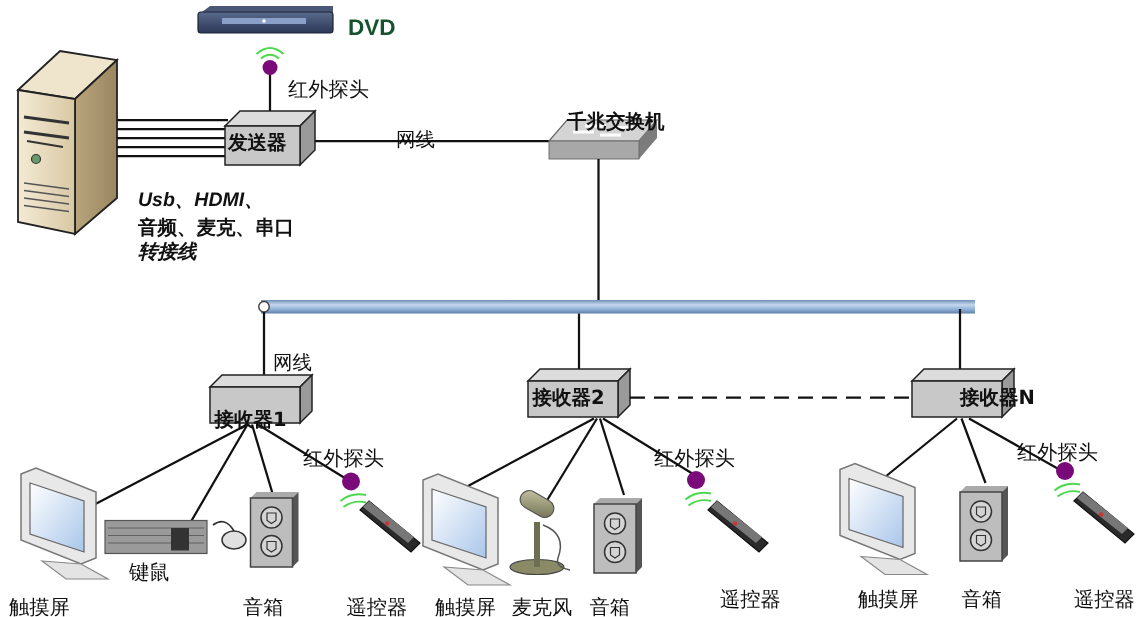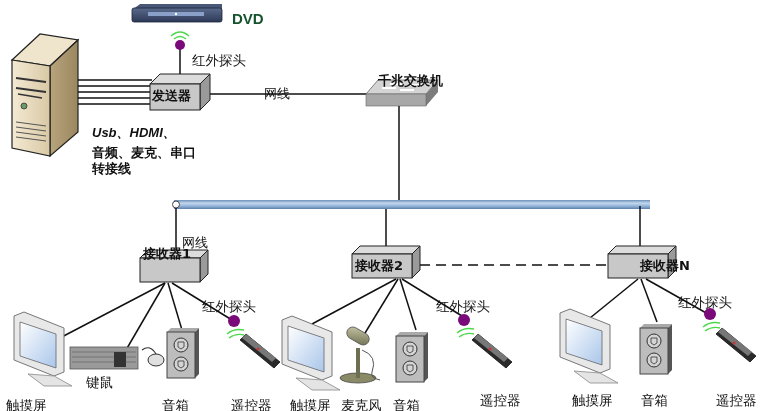--- a/index.html
+++ b/index.html
@@ -243,24 +243,24 @@
   </g>
 </svg>
 
 <span class="dvd-lbl" style="left:232px;top:10px;">DVD</span>
 <span class="lbl serif" style="left:192px;top:40px;">红外探头</span>
 <span class="box-lbl" style="left:152px;top:88px;">发送器</span>
 <span class="lbl" style="left:264px;top:73px;font-weight:normal;">网线</span>
 <span class="lbl" style="left:378px;top:60px;font-family:Liberation Serif, serif;">千兆交换机</span>
 <span class="lbl" style="left:92px;top:112px;font-family:'Liberation Sans',sans-serif;font-style:italic;">Usb、HDMI、</span>
 <span class="lbl" style="left:92px;top:132px;text-align:center;">音频、麦克、串口</span>
-<span class="lbl" style="left:92px;top:148px;">转接线</span>
+<span class="lbl" style="left:92px;top:148px;font-style:italic;">转接线</span>
 <span class="lbl" style="left:182px;top:222px;font-weight:normal;">网线</span>
 
-<span class="box-lbl" style="left:143px;top:246px;text-align:right;">接收器1</span>
+<span class="box-lbl" style="left:143px;top:273px;text-align:right;">接收器1</span>
 <span class="box-lbl" style="left:355px;top:258px;">接收器2</span>
 <span class="box-lbl" style="left:640px;top:258px;">接收器N</span>
 
 <span class="lbl serif" style="left:202px;top:286px;">红外探头</span>
 <span class="lbl serif" style="left:436px;top:286px;">红外探头</span>
 <span class="lbl serif" style="left:678px;top:282px;">红外探头</span>
 
 <span class="lbl serif" style="left:6px;top:385px;">触摸屏</span>
 <span class="lbl serif" style="left:86px;top:362px;">键鼠</span>
 <span class="lbl serif" style="left:162px;top:385px;">音箱</span>

